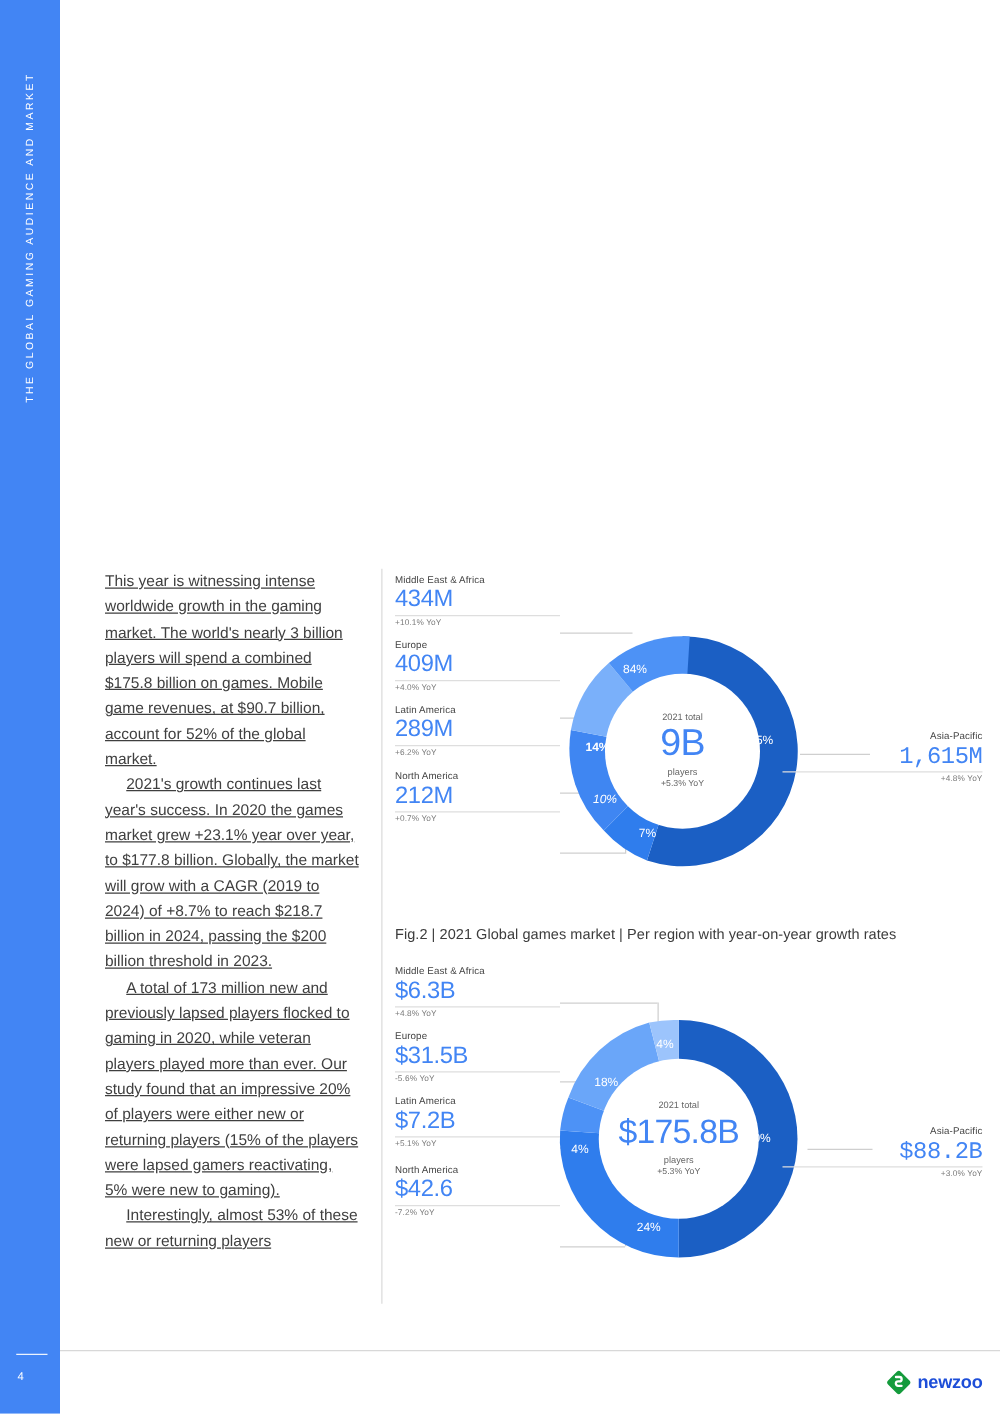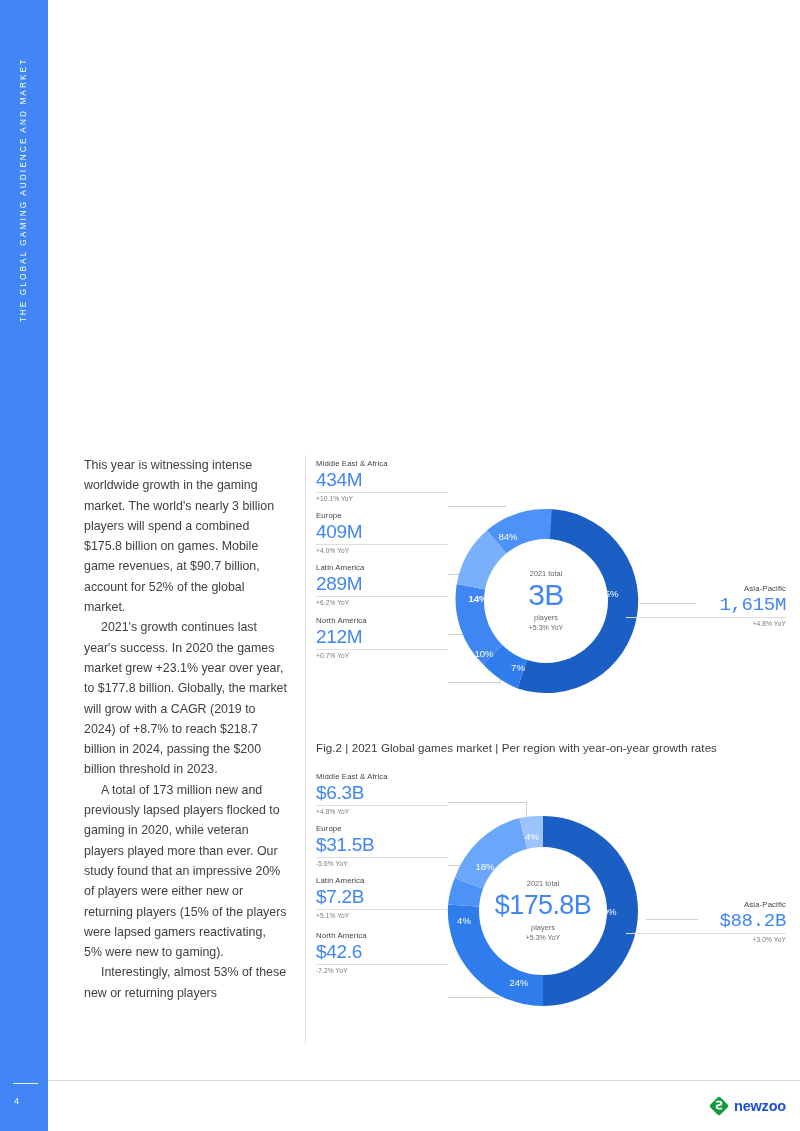--- a/index.html
+++ b/index.html
@@ -44,21 +44,21 @@
   }
   
   .col-divider{
     position:absolute;left:305px;top:455px;width:1px;height:588px;
     background:#dcdcdc;
   }
   .article{
     position:absolute;left:84px;top:455px;width:203px;
     font-size:12.4px;line-height:20.3px;color:#3f3f3f;
   }
-  .article p{margin:0;}
+  .article p{margin:0;text-decoration:underline;}
   .article p.indent{text-indent:17px;}
   
   .figure{position:absolute;left:316px;width:470px;}
   #fig1{top:459px;}
   #fig2{top:741px;}
   .fig-title{
     font-size:11.6px;color:#3c3c3c;margin:0 0 18px 0;letter-spacing:.05px;
   }
   .fig-body{position:relative;height:232px;}
   
@@ -166,27 +166,27 @@
 
           <path d="M 100 100 L 37.05 163.36 A 92 92 0 0 1 10.72 83.02 Z" fill="#3f86f2"></path>
 
           <path d="M 100 100 L 10.72 83.02 A 92 92 0 0 1 41.05 29.34 Z" fill="#7ab0fa"></path>
 
           <path d="M 100 100 L 41.05 29.34 A 92 92 0 0 1 105.78 8.18 Z" fill="#4d92f6"></path>
           <circle cx="100" cy="100" r="62" fill="#ffffff"></circle>
         </svg>
         <div class="donut-center">
           <div class="dc-top">2021 total</div>
-          <div class="dc-big">3B</div>
+          <div class="dc-big">9B</div>
           <div class="dc-sub">players</div>
           <div class="dc-yoy">+5.3% YoY</div>
         </div>
         <div class="slice-pct" style="left:163px;top:92px;">55%</div>
         <div class="slice-pct" style="left:72px;top:166px;">7%</div>
-        <div class="slice-pct" style="left:38px;top:152px;">10%</div>
+        <div class="slice-pct" style="left:38px;top:139px;font-style:italic;">10%</div>
         <div class="slice-pct" style="left:32px;top:97px;font-weight:bold;">14%</div>
         <div class="slice-pct" style="left:62px;top:35px;">84%</div>
       </div>
     </div>
 
     <div class="label-right" style="top:125px;">
       <div class="lbl-region">Asia-Pacific</div>
       <div class="lbl-value">1,615M</div>
       <div class="lbl-rule"></div>
       <div class="lbl-yoy">+4.8% YoY</div>

